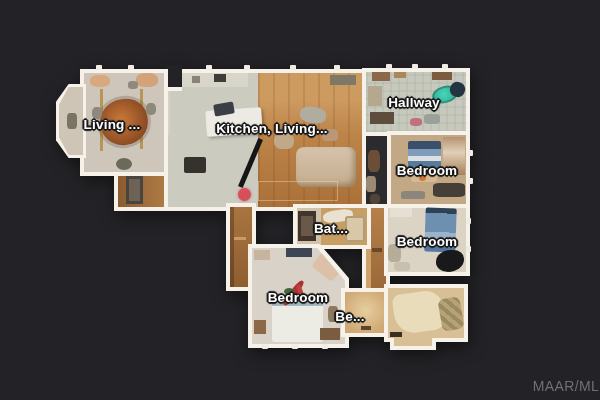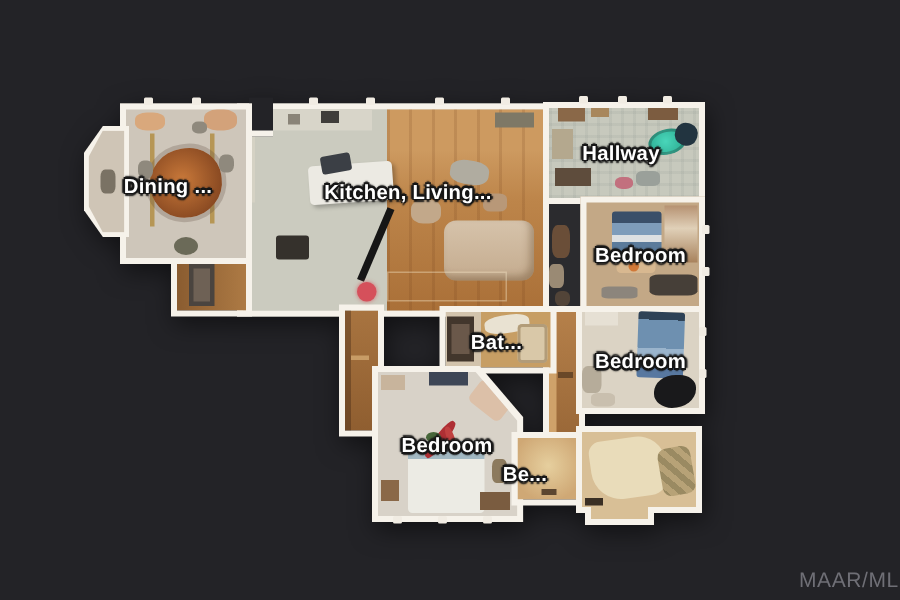--- a/index.html
+++ b/index.html
@@ -163,21 +163,21 @@
   <div class="nub" style="left:412px;top:64px;"></div>
   <div class="nub" style="left:442px;top:64px;"></div>
   <div class="nub" style="left:468px;top:150px;width:5px;height:6px;"></div>
   <div class="nub" style="left:468px;top:178px;width:5px;height:6px;"></div>
   <div class="nub" style="left:466px;top:218px;width:5px;height:6px;"></div>
   <div class="nub" style="left:466px;top:246px;width:5px;height:6px;"></div>
   <div class="nub" style="left:262px;top:344px;"></div>
   <div class="nub" style="left:292px;top:344px;"></div>
   <div class="nub" style="left:322px;top:344px;"></div>
 
-  <div class="room-label" style="left:112px;top:124px;">Dining ...</div>
+  <div class="room-label" style="left:112px;top:124px;">Living ...</div>
   <div class="room-label" style="left:272px;top:128px;">Kitchen, Living...</div>
   <div class="room-label" style="left:414px;top:102px;">Hallway</div>
   <div class="room-label" style="left:427px;top:170px;">Bedroom</div>
   <div class="room-label" style="left:427px;top:241px;">Bedroom</div>
   <div class="room-label" style="left:331px;top:228px;">Bat...</div>
   <div class="room-label" style="left:298px;top:297px;">Bedroom</div>
   <div class="room-label" style="left:350px;top:316px;">Be...</div>
 
 </div>
 

